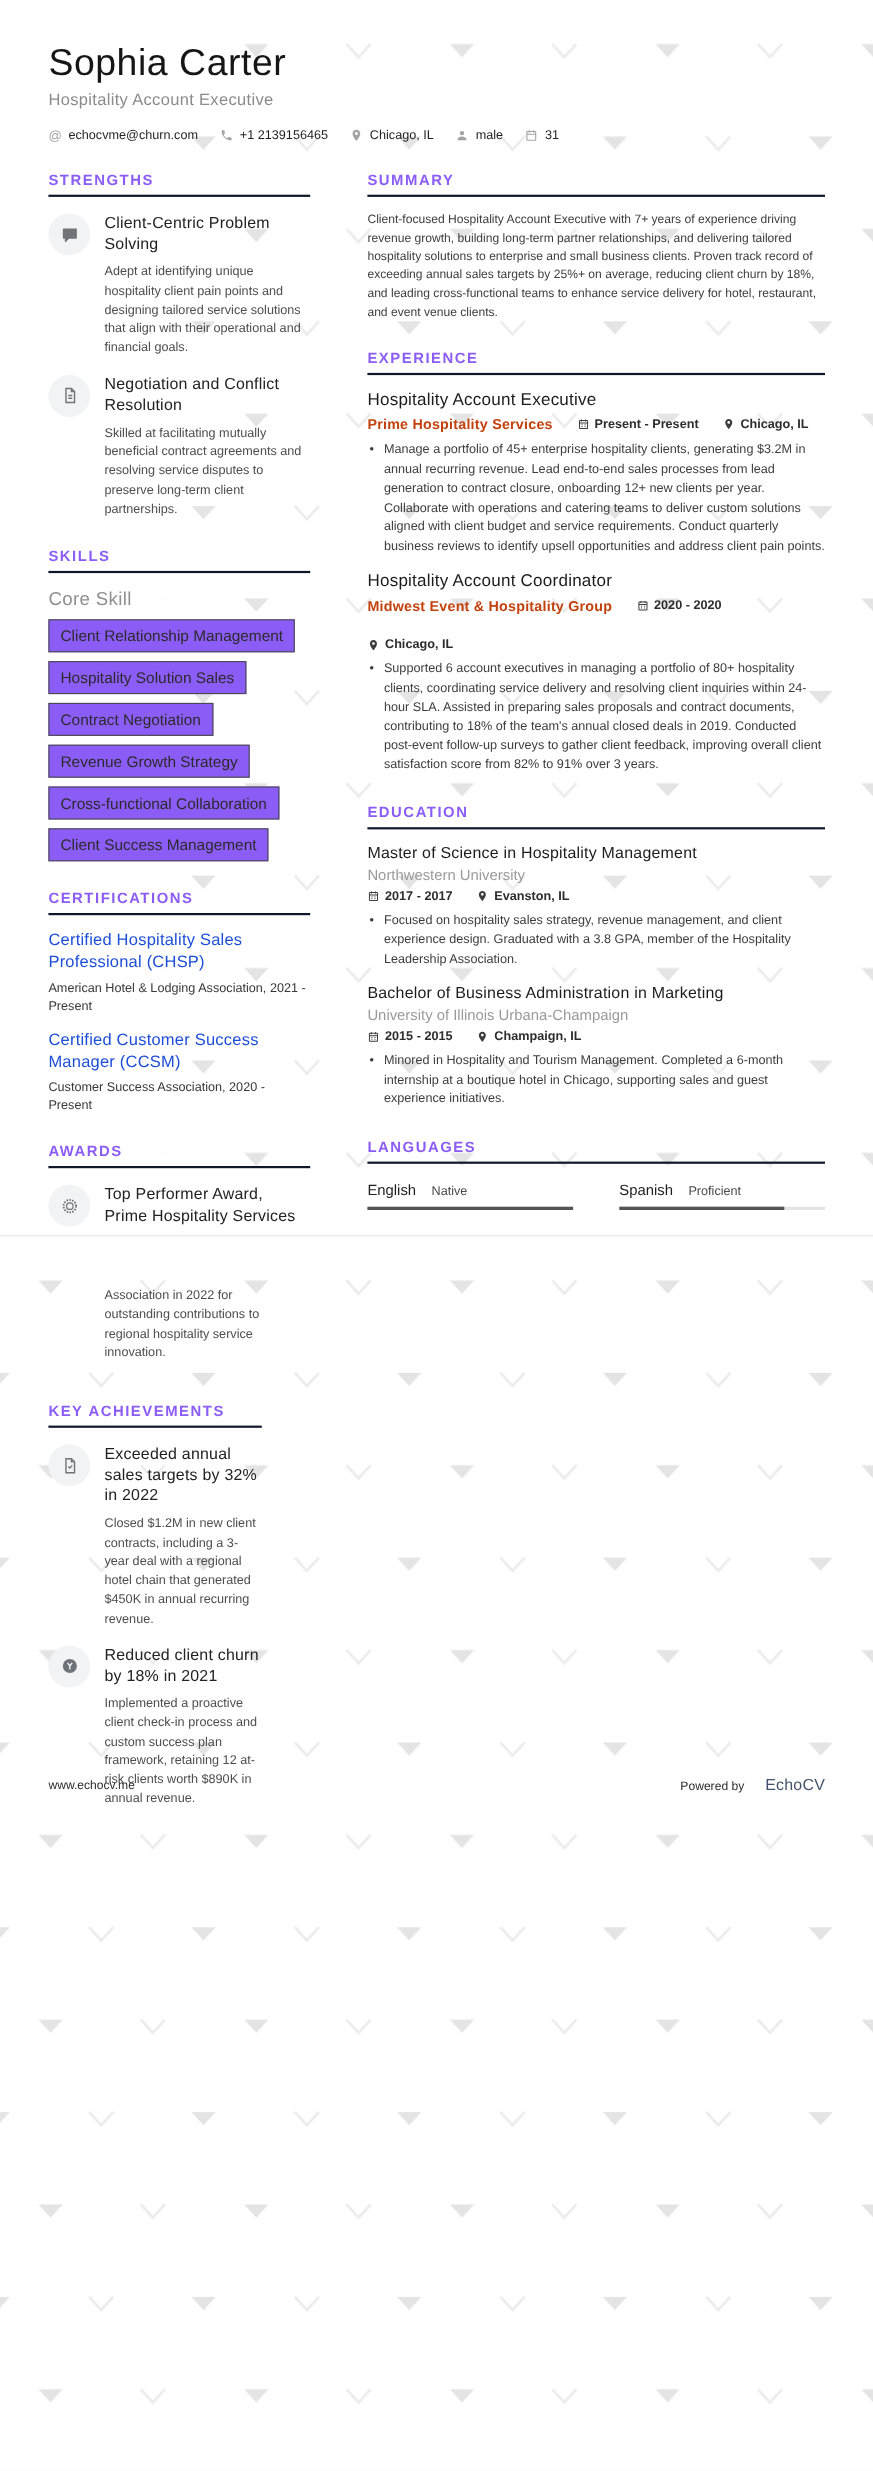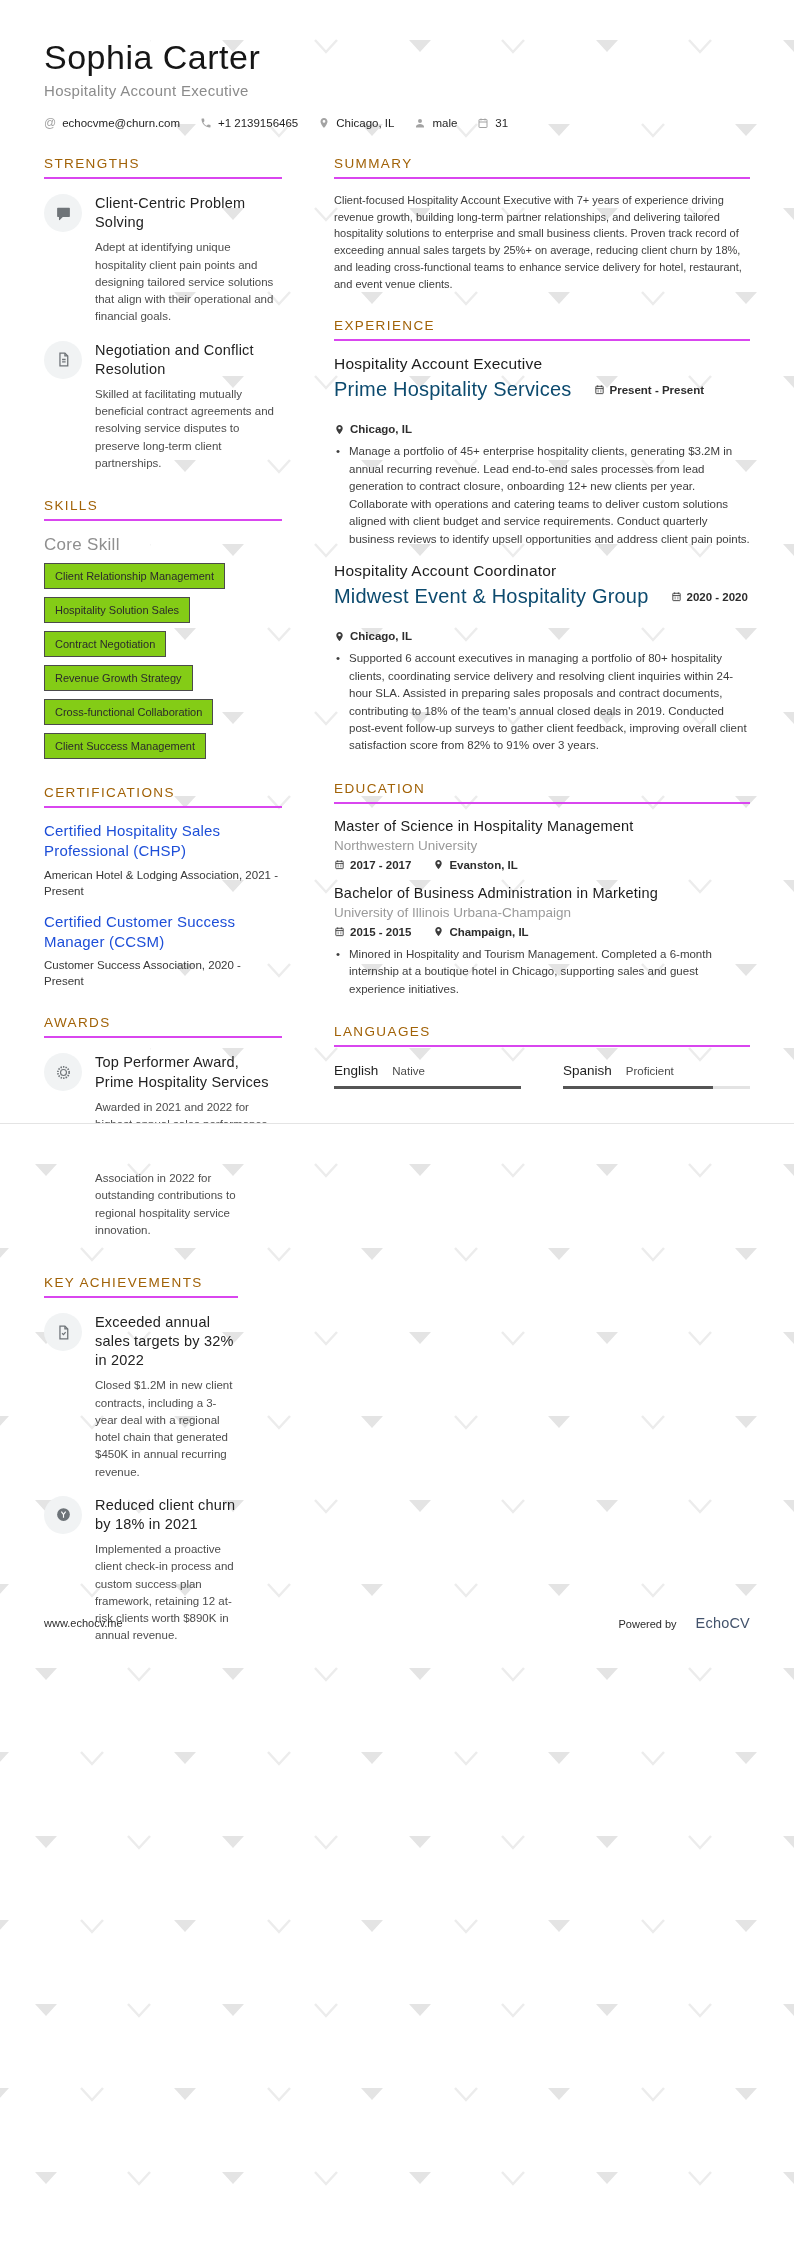--- a/index.html
+++ b/index.html
@@ -30,53 +30,53 @@
   .contact .ic svg { width: 12px; height: 12px; }
   .at-glyph { font-size: 12px; color: #a3a3a3; }
 
   
   .cols { display: flex; gap: 52px; padding: 0 44px; margin-top: 26px; }
   .col-left { width: 238px; flex: none; }
   .col-right { flex: 1; min-width: 0; }
 
   .sec { margin-bottom: 26px; }
   .sec-h {
-    font-size: 13.5px; color: #a16207; letter-spacing: 1.4px;
-    padding-bottom: 6px; border-bottom: 2px solid #d946ef;
+    font-size: 13.5px; color: #8b5cf6; letter-spacing: 1.4px;
+    padding-bottom: 6px; border-bottom: 2px solid #0f172a; font-weight: bold;
   }
 
   
   .li-item { display: flex; gap: 13px; margin-top: 15px; }
   .circ {
     width: 38px; height: 38px; border-radius: 50%; background: #f1f3f4;
     flex: none; display: flex; align-items: center; justify-content: center; color: #6f7478;
   }
   .circ svg { width: 17px; height: 17px; }
   .li-body { flex: 1; min-width: 0; }
   .li-title { font-size: 14.5px; color: #222; line-height: 1.32; letter-spacing: .2px; }
   .li-desc { font-size: 11.5px; color: #4d4d4d; line-height: 1.5; margin-top: 7px; }
 
   .group-h { font-size: 17px; color: #8f8f8f; margin-top: 14px; letter-spacing: .3px; }
   .tag {
     width: fit-content; border: 1px solid #4b4b4b; padding: 6px 10px;
-    font-size: 11px; color: #2b2b2b; margin-top: 8px; background: #84cc16;
+    font-size: 14px; color: #2b2b2b; margin-top: 8px; background: #8b5cf6;
   }
 
   .cert-title { font-size: 15px; color: #1d4ed8; line-height: 1.35; margin-top: 13px; letter-spacing: .2px; }
   .cert-org { font-size: 11.5px; color: #383838; line-height: 1.4; margin-top: 5px; }
 
   .cont-desc { font-size: 11.5px; color: #4d4d4d; line-height: 1.5; margin-left: 51px; }
 
   
   .summary-text { font-size: 11px; color: #3d3d3d; line-height: 1.52; margin-top: 13px; }
 
   .job { margin-top: 14px; }
   .job-role { font-size: 15.5px; color: #1c1c1c; letter-spacing: .2px; }
   .job-line { display: flex; align-items: center; gap: 22px; margin-top: 5px; flex-wrap: wrap; }
-  .job-company { font-size: 20px; color: #0c4a6e; letter-spacing: .2px; }
+  .job-company { font-size: 13px; color: #c2410c; letter-spacing: .2px; font-weight: bold; }
   .meta { display: flex; align-items: center; gap: 5px; font-size: 11.5px; color: #2d2d2d; font-weight: bold; }
   .meta .ic { color: #3c3c3c; display: inline-flex; }
   .meta .ic svg { width: 11px; height: 11px; }
   .bullet { position: relative; padding-left: 15px; font-size: 11.5px; color: #3d3d3d; line-height: 1.52; margin-top: 8px; }
   .bullet::before { content: "•"; position: absolute; left: 2px; top: 0; color: #3d3d3d; }
 
   .edu { margin-top: 14px; }
   .edu-degree { font-size: 14.5px; color: #1c1c1c; letter-spacing: .2px; }
   .edu-school { font-size: 13.5px; color: #9a9a9a; margin-top: 4px; }
   .edu-line { display: flex; align-items: center; gap: 22px; margin-top: 6px; }
@@ -313,20 +313,21 @@
               </span>
               <span class="meta">
                 <span class="ic">
                     <svg viewBox="0 0 24 24" fill="currentColor">
                       <path d="M12 2C8.1 2 5 5.1 5 9c0 5.2 7 13 7 13s7-7.8 7-13c0-3.9-3.1-7-7-7zm0 9.5A2.5 2.5 0 1 1 12 6a2.75 2.75 0 0 1 0 5.5z"></path>
                     </svg>
                   </span>
                 <span>Evanston, IL</span>
               </span>
             </div>
+            <div class="bullet">Focused on hospitality sales strategy, revenue management, and client experience design. Graduated with a 3.8 GPA, member of the Hospitality Leadership Association.</div>
           </div>
 
           <div class="edu">
             <div class="edu-degree">Bachelor of Business Administration in Marketing</div>
             <div class="edu-school">University of Illinois Urbana-Champaign</div>
             <div class="edu-line">
               <span class="meta">
                 <span class="ic">
                     <svg viewBox="0 0 24 24" fill="none" stroke="currentColor" stroke-width="2">
                       <rect x="4" y="5" width="16" height="16" rx="1"></rect>

